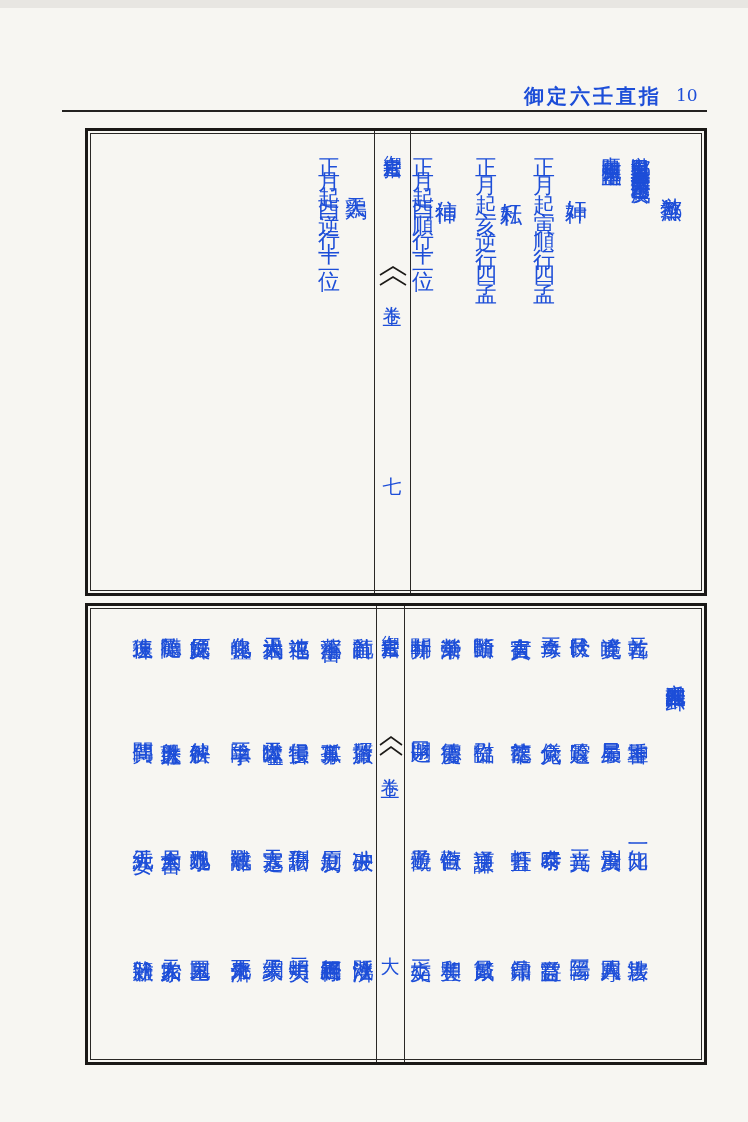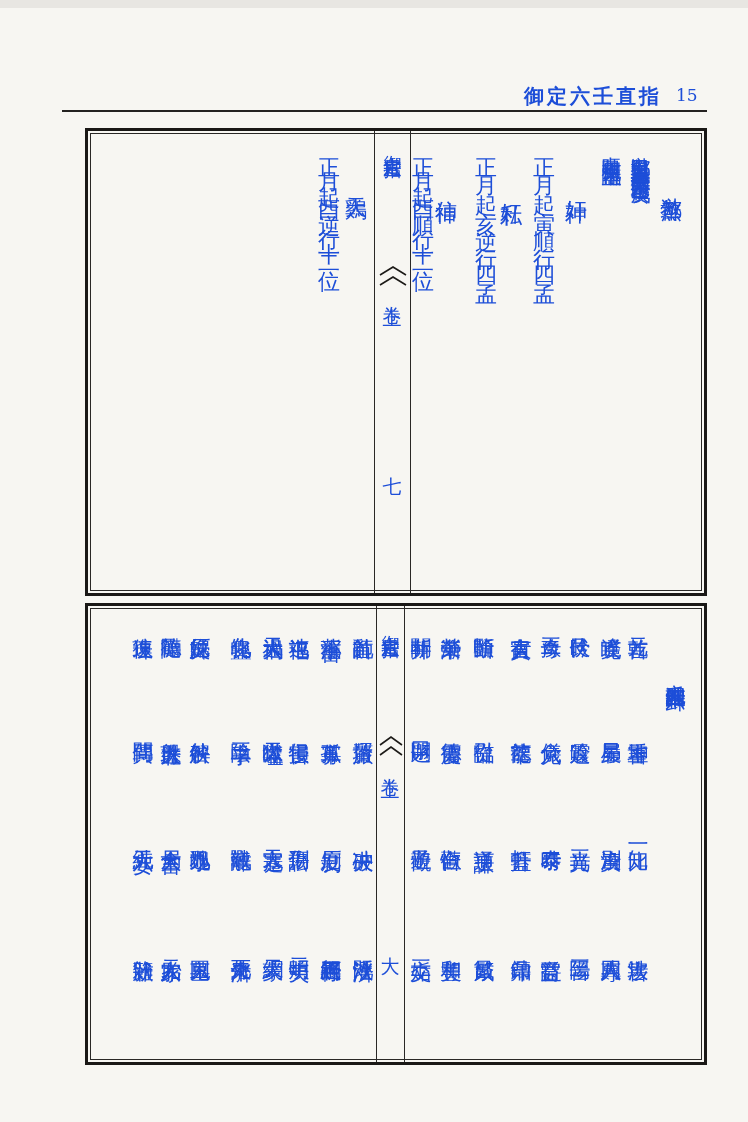--- a/index.html
+++ b/index.html
@@ -36,21 +36,21 @@
   .grp{position:absolute;left:0;writing-mode:vertical-rl;text-orientation:upright;
        line-height:1;font-size:21px;letter-spacing:0.5px;white-space:nowrap;}
   .g0{top:0;}  .g1{top:105px;}  .g2{top:212px;}  .g3{top:322px;}
 </style>
 </head>
 <body>
 
 <div class="page">
 
   <div class="hdr-title">御定六壬直指</div>
-  <div class="hdr-num">15</div>
+  <div class="hdr-num">10</div>
   <div class="hdr-rule"></div>
 
   <div class="frame frame-top">
     <div class="frame-inner"></div>
 
     <div class="vcol f22" style="right:22px;top:49px">遊都煞</div>
     <div class="vcol f20t" style="right:53px;top:10px">遊都甲巳日在丑乙庚在子丙辛寅丁壬在巳戊癸</div>
     <div class="vcol f20t" style="right:82px;top:10px">申旺相克日主盜臨</div>
     <div class="vcol f22" style="right:117px;top:52px">奸神</div>
     <div class="vcol p40" style="right:149px;top:10px">正月起寅順行四孟</div>

